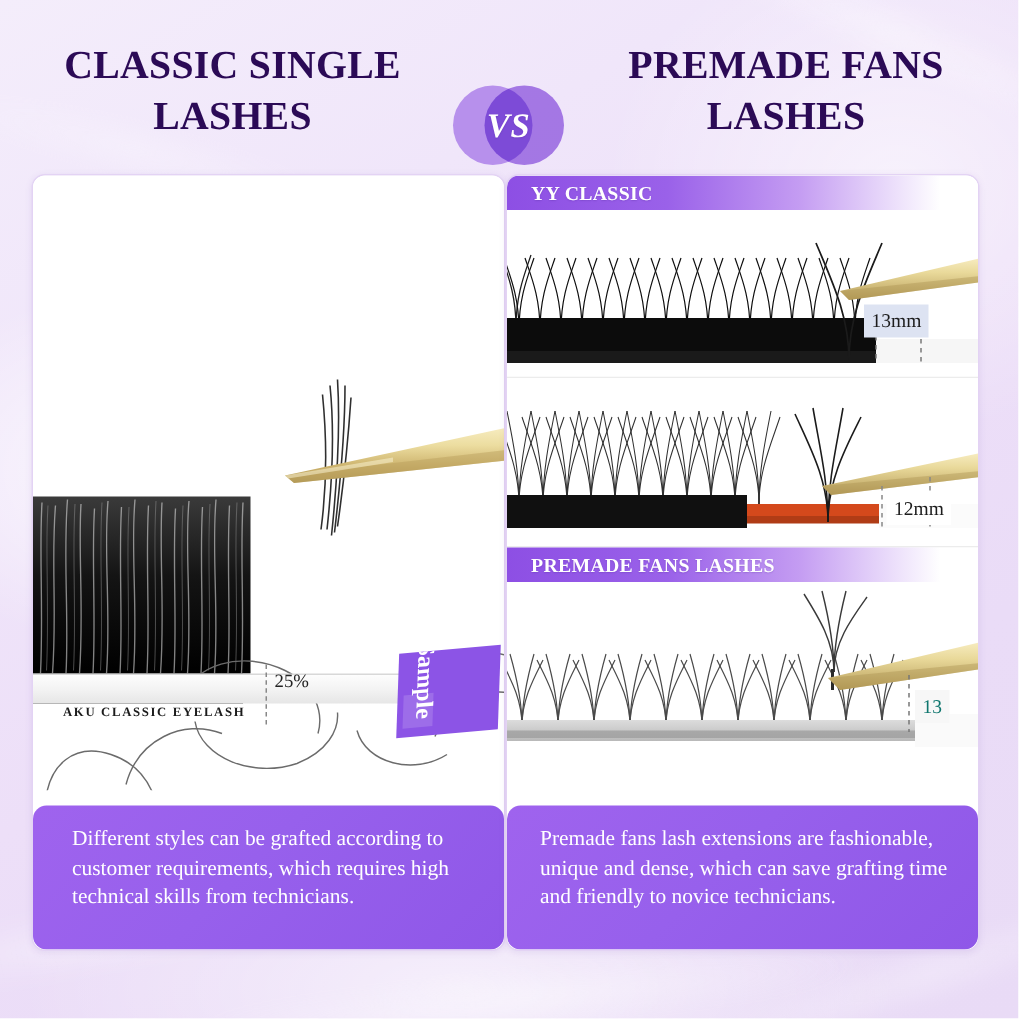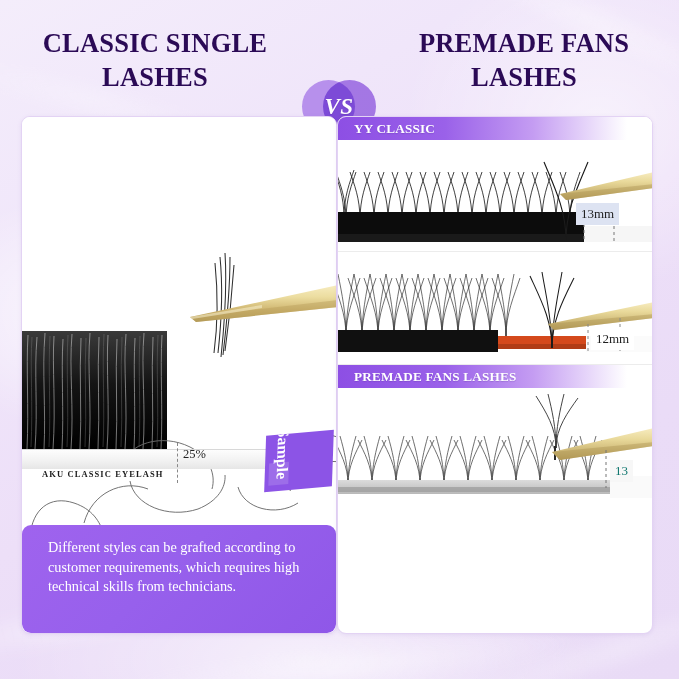--- a/index.html
+++ b/index.html
@@ -47,21 +47,21 @@
     font-weight:bold;
     line-height:34px;
     text-align:center;
     letter-spacing:.2px;
   }
   .title.left  { left:10px;  width:290px; }
   .title.right { left:379px; width:290px; }
 
   .vs-badge {
     position:absolute;
-    left:302px; top:54px;
+    left:302px; top:31px;
     width:74px; height:53px;
   }
   .vs-badge .circ {
     position:absolute; top:0; width:53px; height:53px; border-radius:50%;
   }
   .vs-badge .circ.a { left:0;  background:#b790ec; }
   .vs-badge .circ.b { left:21px; background:#a779e8; mix-blend-mode:multiply; opacity:.92; }
   .vs-badge .vs-text {
     position:absolute; left:0; top:0; width:74px; height:53px;
     display:flex; align-items:center; justify-content:center;
@@ -90,21 +90,21 @@
     width:100%;
     height:410px;
     background:#fff;
     overflow:hidden;
   }
 
   .caption {
     position:absolute;
     left:0; bottom:0;
     width:100%;
-    height:108px;
+    height:96px;
     background:linear-gradient(135deg, #9f63ee 0%, #9760ec 45%, #8f57e8 100%);
     border-radius:9px;
     color:#ffffff;
     font-size:14.3px;
     line-height:19.5px;
     padding:13px 15px 0 26px;
   }
   .panel.right .caption { padding-left:22px; }
   .lash-tray {
     position:absolute; left:0; top:332px;
@@ -538,15 +538,16 @@
               <path d="M214 64 L316 40 L316 58 L222 72 Z" fill="url(#goldD)"></path>
               <path d="M214 64 L316 54 L316 58 L222 72 Z" fill="#ab914f" opacity="0.4"></path>
             </g>
             <line x1="268" y1="62" x2="268" y2="100" stroke="#777" stroke-width="1" stroke-dasharray="3,3"></line>
           </svg>
           <div class="mm-chip grey" style="left:272px; top:72px;">13</div>
         </div>
       </div>
     </div>
 
+    <div class="caption">Premade fans lash extensions are fashionable, unique and dense, which can save grafting time and friendly to novice technicians.</div>
   </div>
 
 </div>
 
 </body></html>

